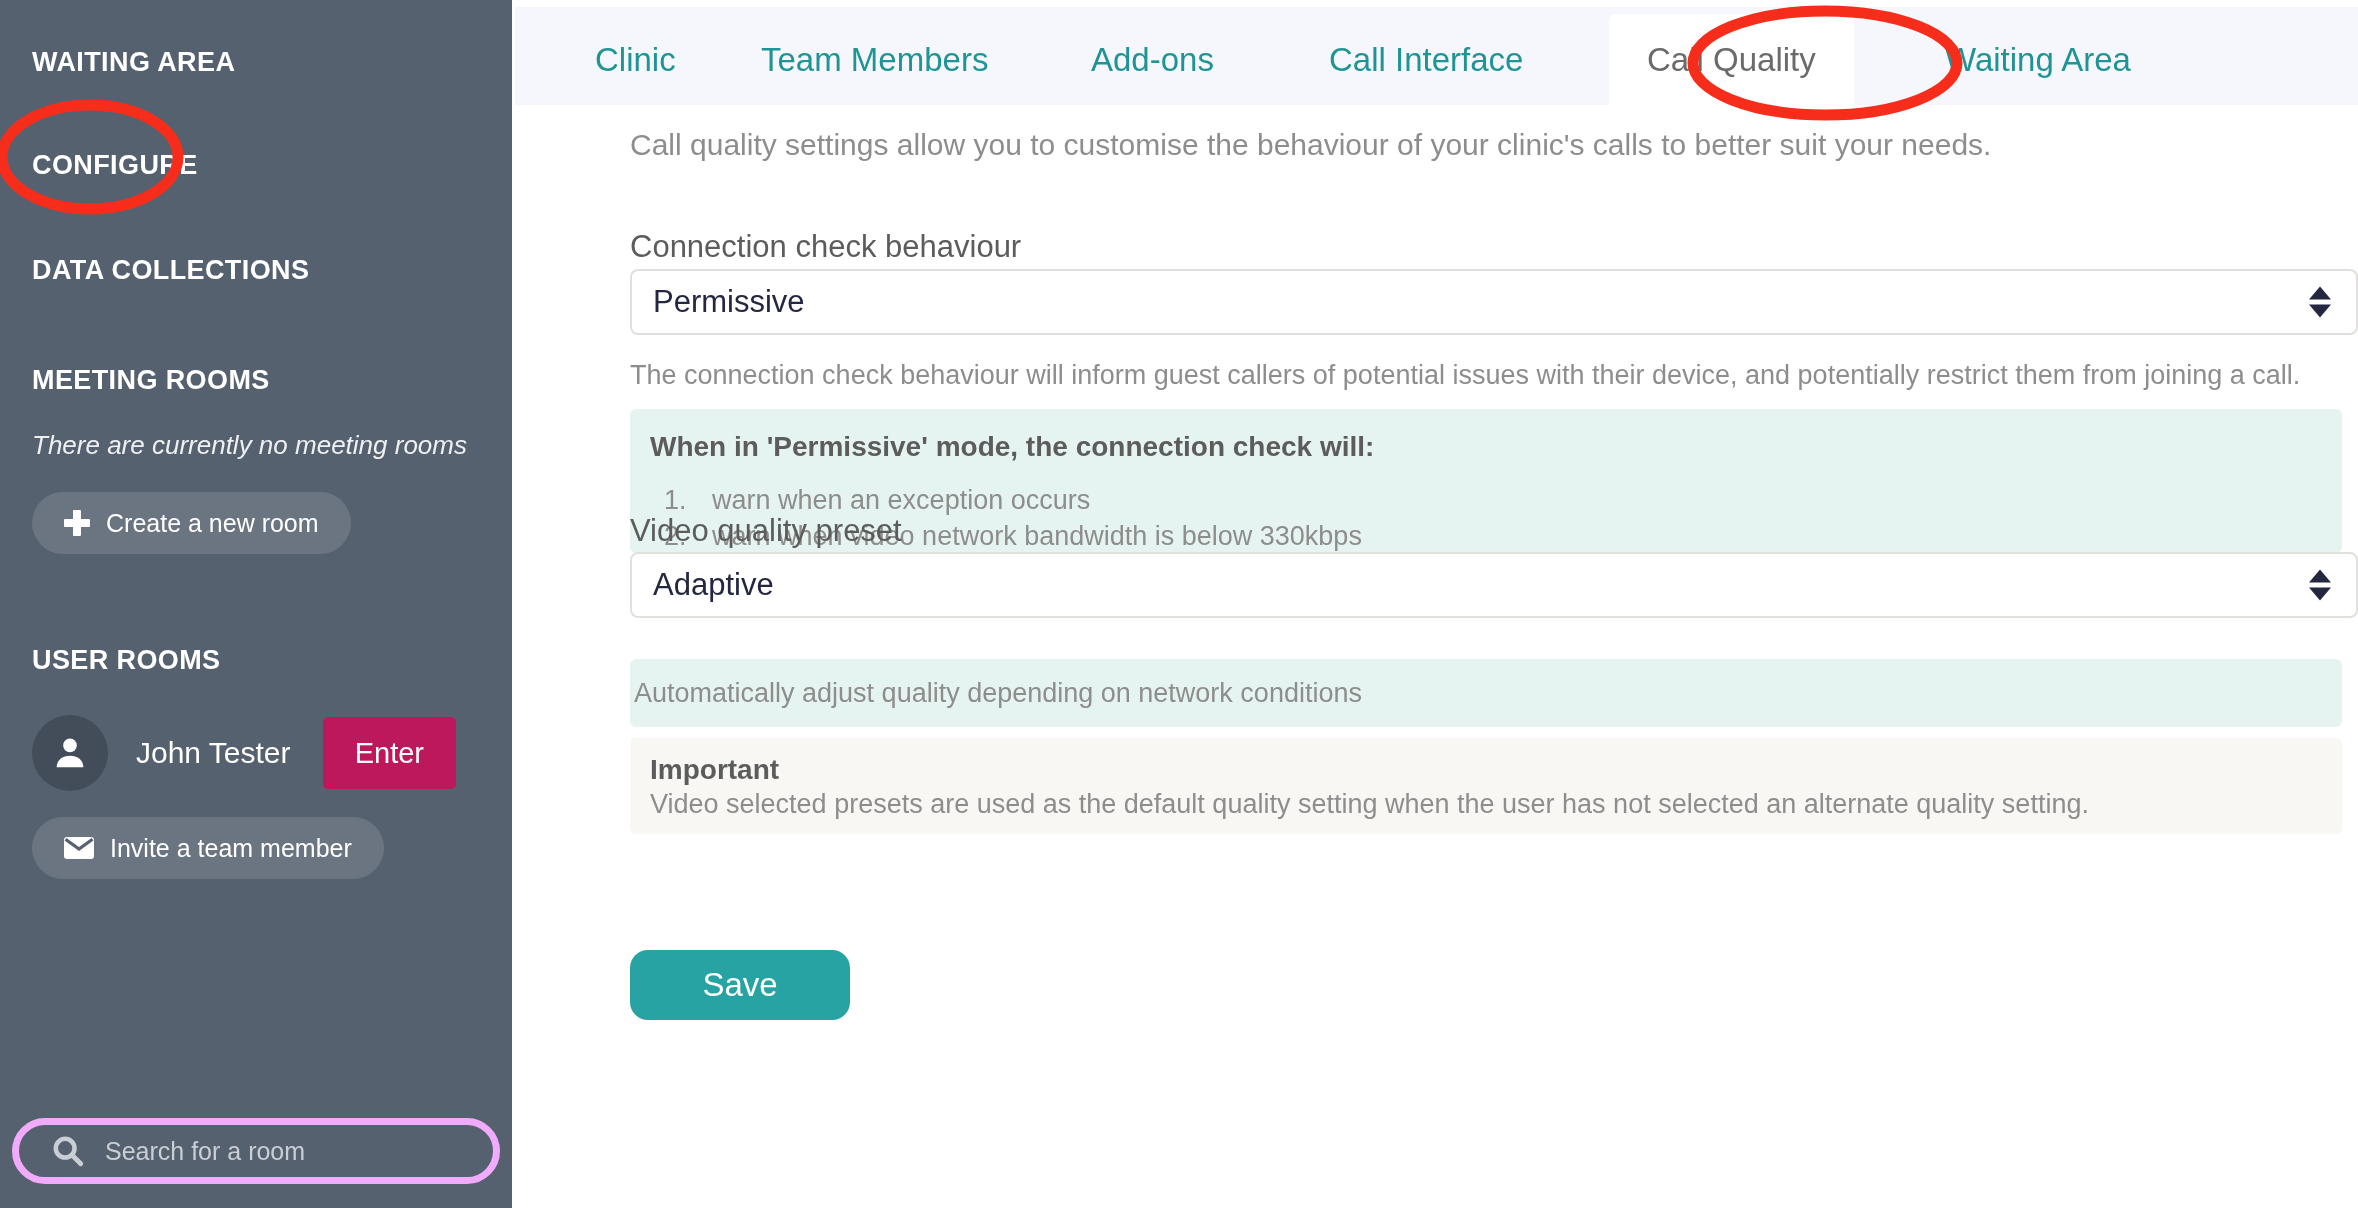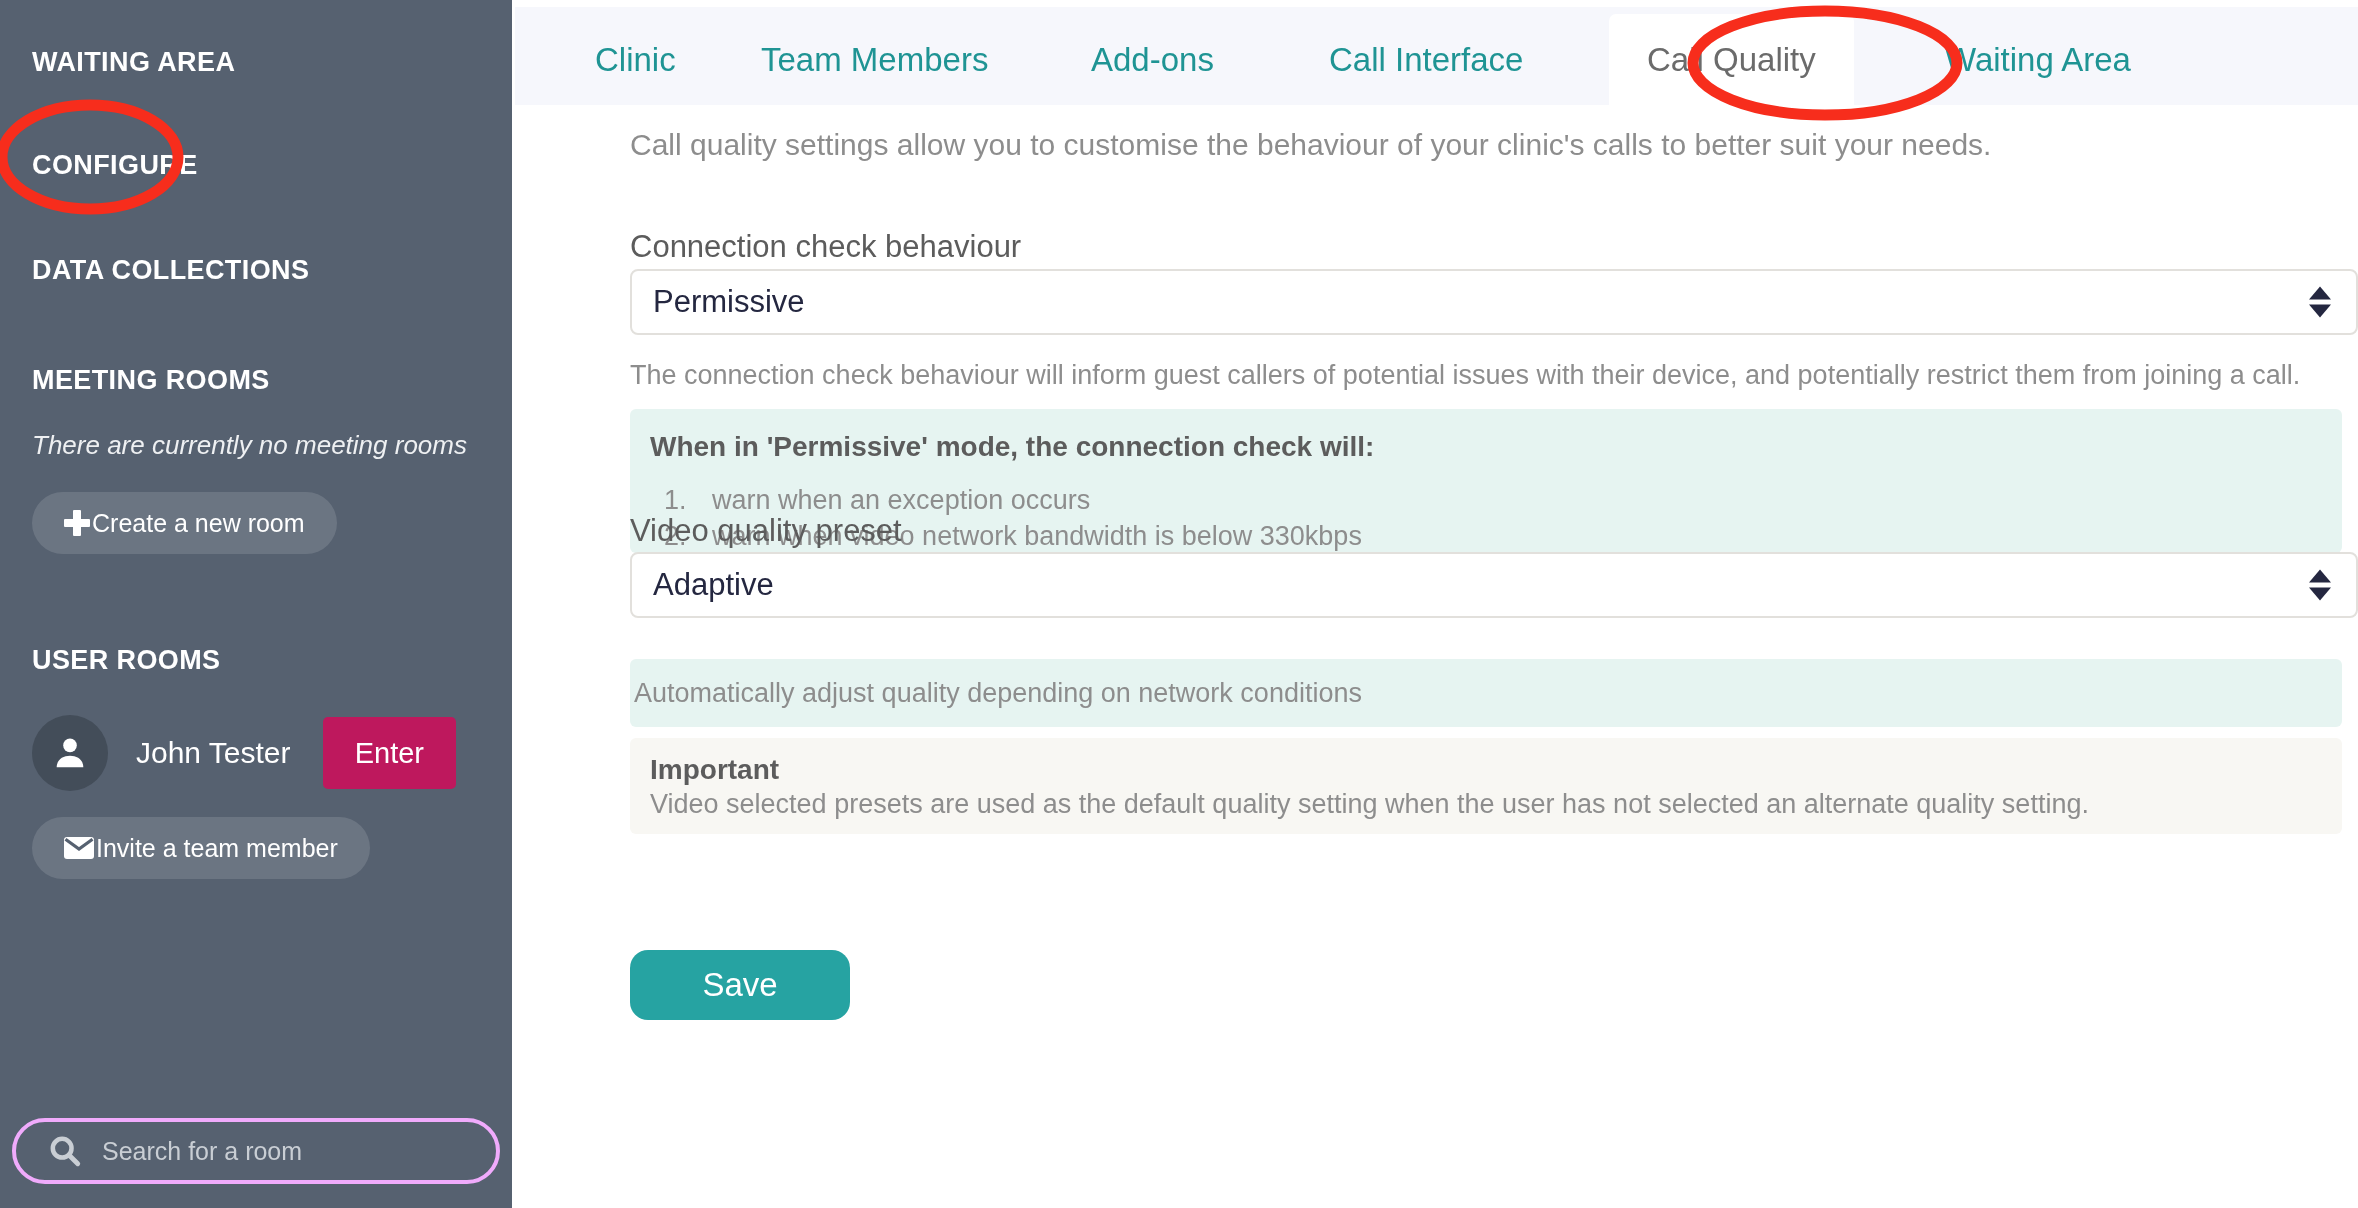--- a/index.html
+++ b/index.html
@@ -40,21 +40,21 @@
     font-size: 26px;
     font-style: italic;
     color: #eef0f2;
     white-space: nowrap;
   }
 
   .pill-btn {
     position: absolute;
     display: inline-flex;
     align-items: center;
-    gap: 2px;
+    gap: 16px;
     height: 62px;
     padding: 0 32px;
     border-radius: 31px;
     background: rgba(255,255,255,0.13);
     color: #ffffff;
     font-size: 25px;
     white-space: nowrap;
     border: none;
     cursor: pointer;
     font-family: "Liberation Sans", sans-serif;
@@ -102,21 +102,21 @@
     font-size: 29px;
     cursor: pointer;
     font-family: "Liberation Sans", sans-serif;
   }
 
   
   #search-box {
     position: absolute;
     left: 12px; bottom: 24px;
     width: 488px; height: 66px;
-    border: 4px solid #f0abfc;
+    border: 7px solid #f0abfc;
     border-radius: 33px;
     display: flex; align-items: center;
     padding-left: 32px;
     gap: 20px;
   }
   #search-placeholder {
     font-size: 25px;
     color: #c9ced4;
     white-space: nowrap;
   }

